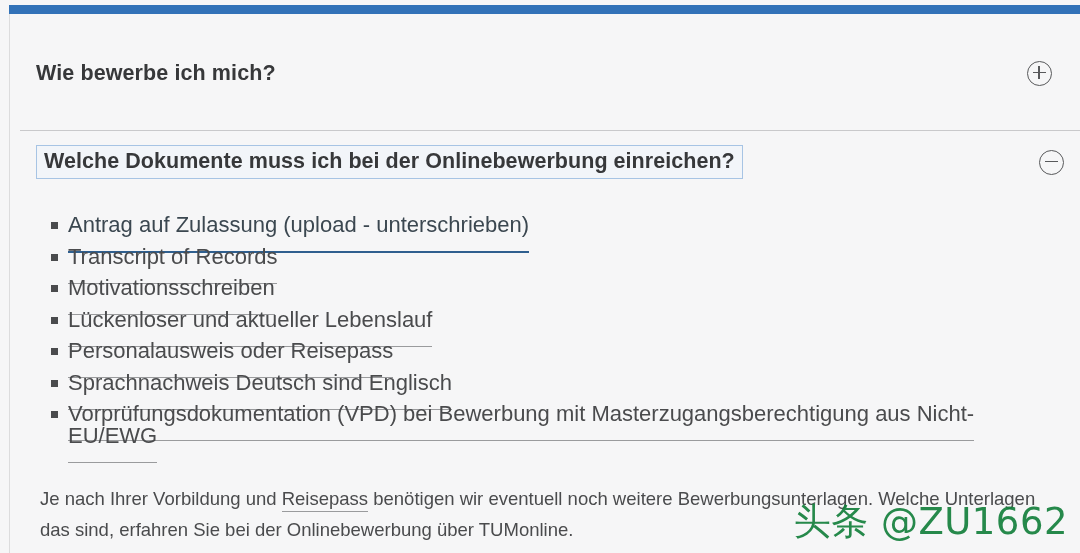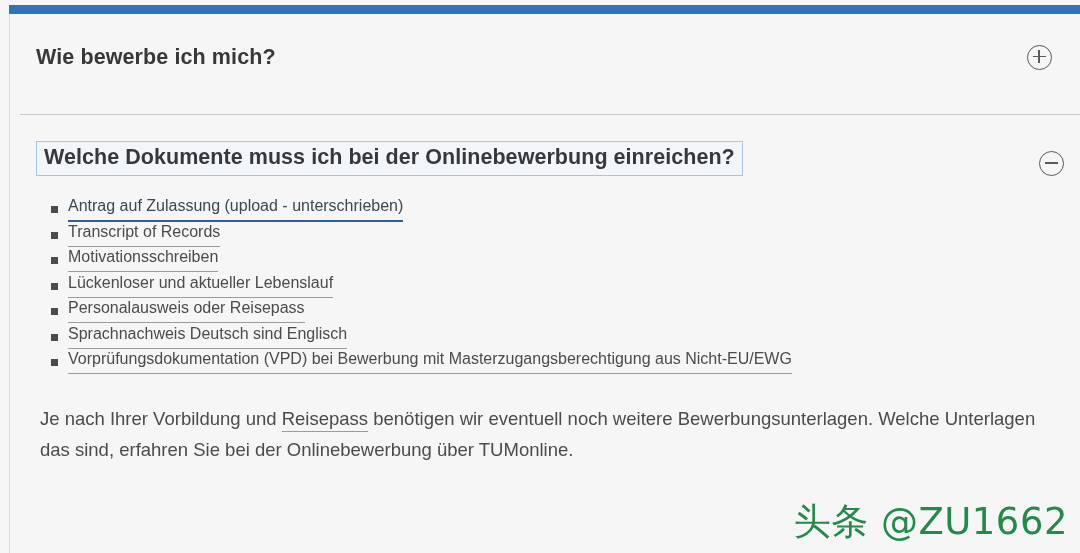--- a/index.html
+++ b/index.html
@@ -39,21 +39,21 @@
     left: 9px;
     top: 14px;
     width: 1px;
     height: 539px;
     background: #dcdcdd;
   }
 
   .panel {
     position: absolute;
     left: 10px;
-    top: 14px;
+    top: 30px;
     width: 1070px;
     height: 522px;
     background: #f6f6f7;
   }
 
   
   .acc-item {
     position: relative;
   }
   .acc-head {
@@ -112,21 +112,20 @@
     width: 1.7px;
     height: 13px;
     background: #58595b;
   }
 
   
   #head2 {
     height: 60px;
     padding: 0 16px 0 26px;
     margin-top: 1px;
-    align-items: flex-end;
   }
 
   .acc-title-focus {
     display: inline-block;
     border: 1px solid #a7c4e4;
     background: #f2f5f9;
     padding: 3px 7px 4px 7px;
     font-size: 21.5px;
     font-weight: bold;
     color: #37383a;
@@ -156,25 +155,25 @@
   ul.doclist li .sq {
     position: absolute;
     left: 11px;
     top: 8px;
     width: 7px;
     height: 7px;
     background: #4a4b4d;
   }
   ul.doclist li a,
   ul.doclist li span.item-text {
-    font-size: 16px;
+    font-size: 22px;
     color: #4a4b4d;
     text-decoration: none;
     border-bottom: 1.6px solid #9a9b9d;
-    padding-bottom: 6px;
+    padding-bottom: 14px;
     display: inline;
   }
   ul.doclist li.primary a {
     color: #3b4750;
     border-bottom: 2.4px solid #2f5f8f;
   }
 
   p.note {
     position: relative;
     top: 48px;

